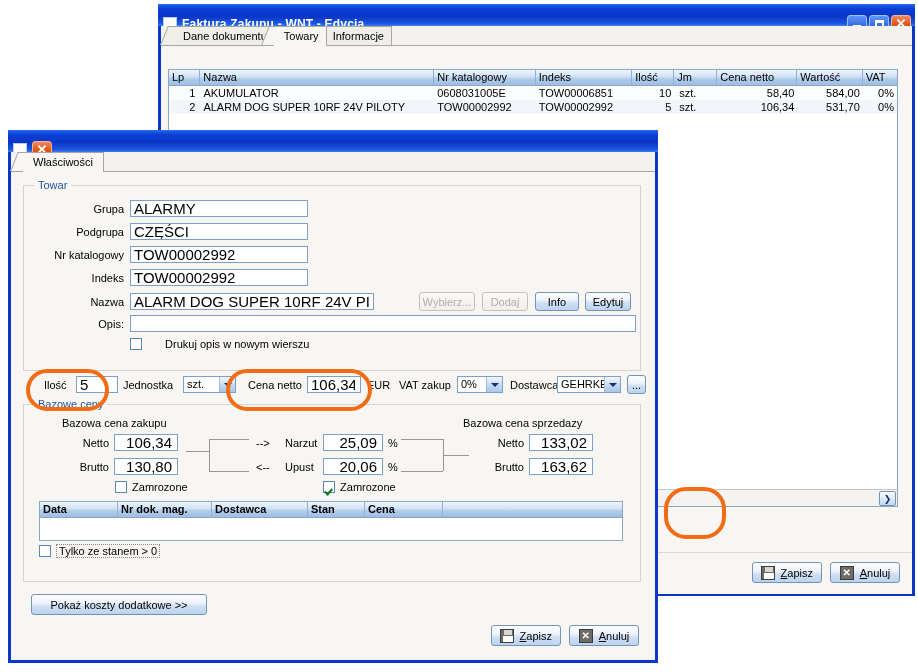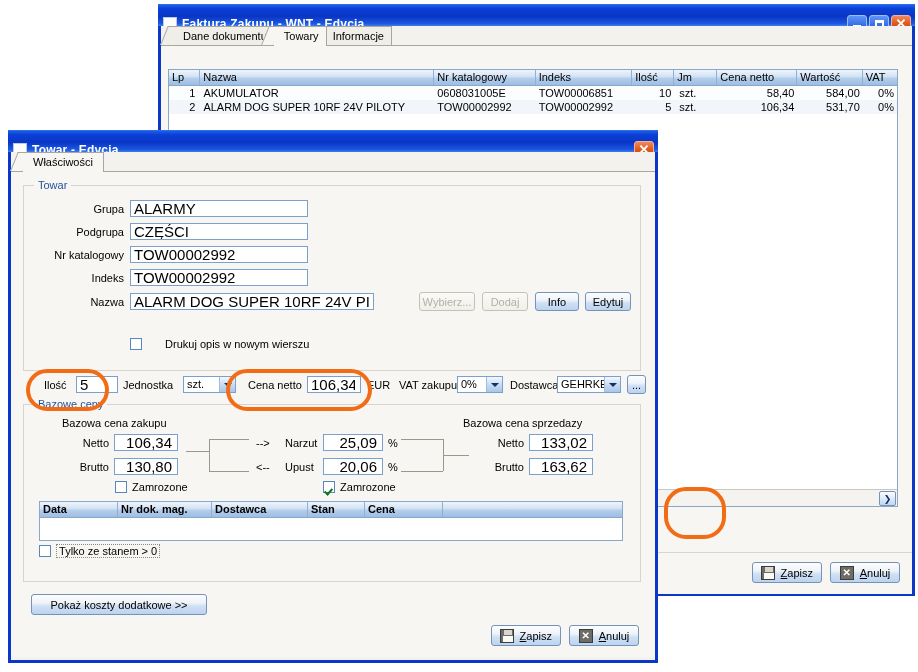--- a/index.html
+++ b/index.html
@@ -287,21 +287,20 @@
     </div>
   </div>
 </div>
 
 <div class="ring" style="left:664px;top:487px;width:62px;height:52px;"></div>
 
 <div class="win win-frame" style="left:8px;top:131px;width:650px;height:532px;z-index:20;">
 
   <div class="titlebar" style="position:absolute;left:-3px;right:-3px;top:-1px;width:650px;">
     <span class="tb-icon"></span>
-    <span class="tb-text">Towar  -  Edycja</span>
     <span class="tb-btns">
       <span class="tb-btn close">
           <span>✕</span>
         </span>
     </span>
   </div>
 
   <div class="tabstrip" style="position:absolute;left:0;top:21px;width:644px;">
     <div class="tab skewed active" style="padding-right:10px;">
       <span>Właściwości</span>
@@ -335,20 +334,24 @@
 
       <div style="position:absolute;left:0;top:106px;width:100%;height:22px;">
         <span class="lbl" style="position:absolute;left:10px;top:4px;width:90px;text-align:right;">Nazwa</span>
         <input class="inp" type="text" style="position: absolute; left: 106px; top: 1px; width: 244px;" value="ALARM DOG SUPER 10RF 24V PILOTY">
         <div class="btn disabled small" style="position:absolute;left:395px;top:0;width:56px;">Wybierz...</div>
         <div class="btn disabled small" style="position:absolute;left:458px;top:0;width:46px;">Dodaj</div>
         <div class="btn small" style="position:absolute;left:511px;top:0;width:44px;">Info</div>
         <div class="btn small" style="position:absolute;left:561px;top:0;width:46px;">Edytuj</div>
       </div>
 
+      <div style="position:absolute;left:0;top:129px;width:100%;height:21px;">
+        <span class="lbl" style="position:absolute;left:10px;top:3px;width:90px;text-align:right;">Opis:</span>
+        <input class="inp" type="text" style="position: absolute; left: 106px; top: 0px; width: 506px;" value="">
+      </div>
 
       <div style="position:absolute;left:106px;top:152px;">
         <span class="chk"></span>
         <span class="lbl" style="margin-left:20px;">Drukuj opis w nowym wierszu</span>
       </div>
     </div>
 
     <div style="position:absolute;left:12px;top:203px;width:618px;height:22px;">
 
       <span class="lbl" style="position:absolute;left:21px;top:4px;">Ilość</span>
@@ -359,21 +362,21 @@
         <span class="cv">szt.</span>
         <span class="carrow">
             <b></b>
           </span>
       </div>
 
       <span class="lbl" style="position:absolute;left:225px;top:4px;">Cena netto</span>
       <input class="inp num" type="text" style="position: absolute; left: 284px; top: 1px; width: 54px;" value="106,34">
       <span class="lbl" style="position:absolute;left:344px;top:4px;">EUR</span>
 
-      <span class="lbl" style="position:absolute;left:376px;top:4px;">VAT zakupu</span>
+      <span class="lbl" style="position:absolute;left:376px;top:4px;">VAT zakup</span>
       <div class="combo" style="position:absolute;left:434px;top:1px;width:46px;">
         <span class="cv">0%</span>
         <span class="carrow">
             <b></b>
           </span>
       </div>
 
       <span class="lbl" style="position:absolute;left:487px;top:4px;">Dostawca</span>
       <div class="combo" style="position:absolute;left:534px;top:1px;width:64px;">
         <span class="cv">GEHRKE G</span>

